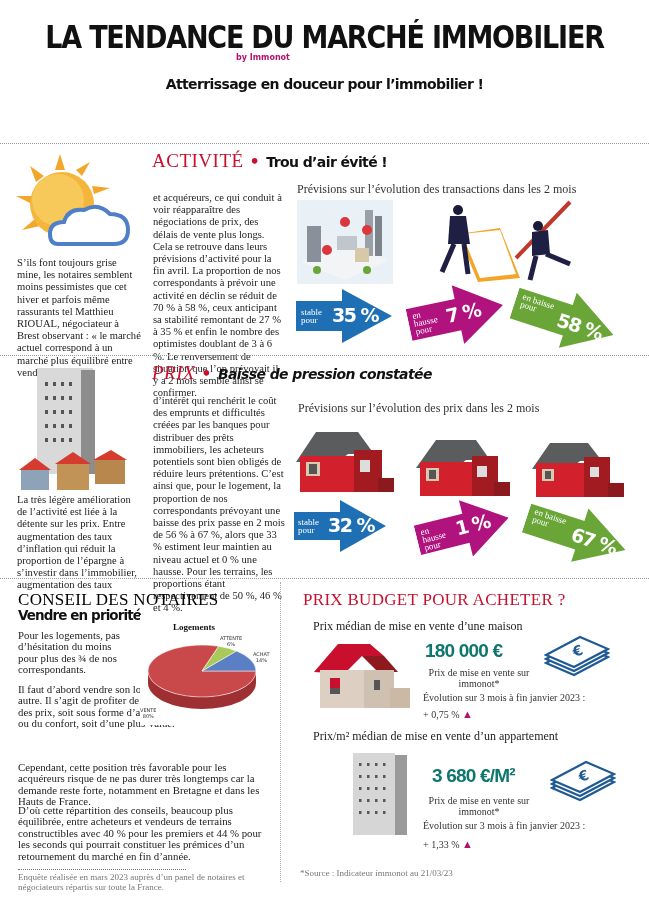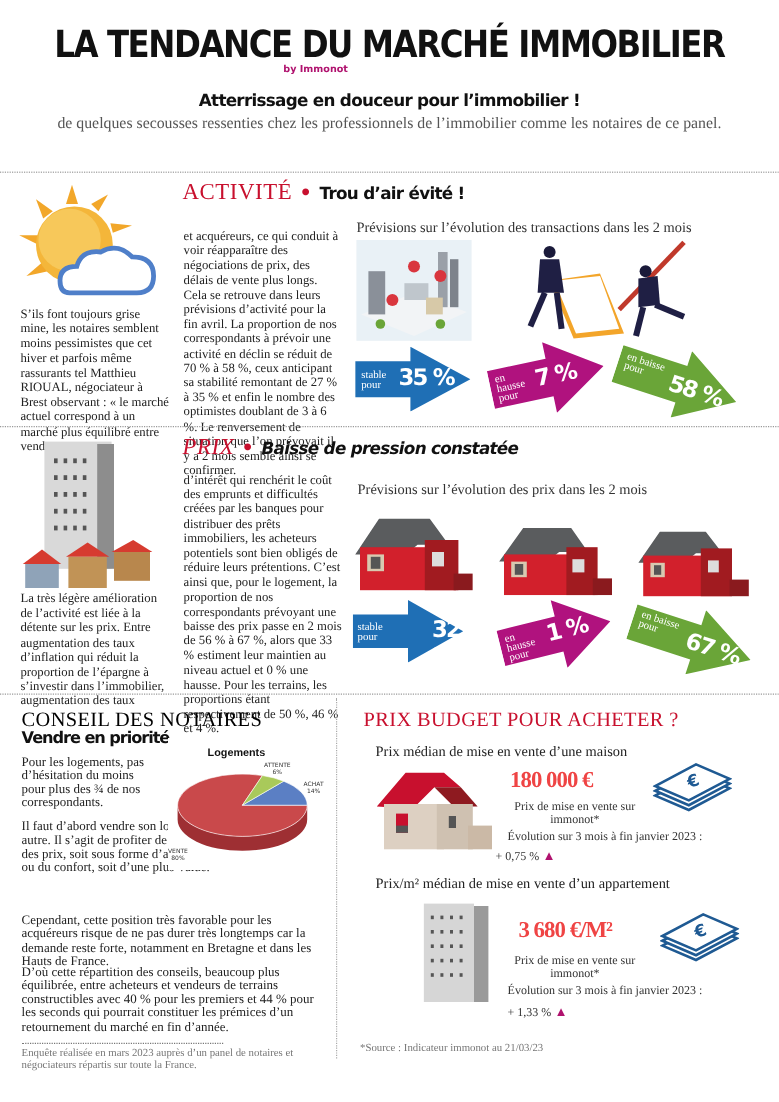--- a/index.html
+++ b/index.html
@@ -13,32 +13,31 @@
   .dots { border-top: 1.5px dotted #999; height: 0; }
   .vdots { border-left: 1.5px dotted #aaa; width: 0; }
   .sec-head { font-size: 19px; color: #c8102e; white-space: nowrap; letter-spacing: 0.5px; }
   .sec-head .dot { color: #c8102e; font-family: "DejaVu Sans", sans-serif; font-weight: bold; margin: 0 6px; font-size: 16px; }
   .sec-head .sub { font-family: "DejaVu Sans", sans-serif; font-weight: bold; color: #111; font-size: 14px; letter-spacing: -0.6px; }
   .body-text { font-size: 10.6px; line-height: 12.2px; color: #222; }
   .caption { font-size: 12px; color: #333; }
   .arrow { position: absolute; }
   .arrow-label { position: absolute; color: #fff; font-size: 9px; line-height: 8px; }
   .arrow-val { position: absolute; color: #fff; font-family: "DejaVu Sans", sans-serif; font-weight: bold; font-size: 19px; letter-spacing: -1.5px; }
-  .big-val { font-family: Liberation Serif, serif; font-weight: bold; color: #ef4444; font-size: 19px; letter-spacing: -0.8px; }
+  .big-val { font-family: Liberation Sans, sans-serif; font-weight: bold; color: #0f766e; font-size: 19px; letter-spacing: -0.8px; }
   .small { font-size: 10px; color: #333; }
   .note { font-size: 9px; color: #777; }
 </style>
 </head>
 <body>
 
 <div class="abs title">LA TENDANCE DU MARCHÉ IMMOBILIER</div>
 <div class="abs by">by Immonot</div>
 <div class="abs subtitle">Atterrissage en douceur pour l’immobilier !</div>
 <div class="abs intro">
-  <div>de quelques secousses ressenties chez les professionnels de l’immobilier comme les notaires de ce panel.</div>
 </div>
 
 <div class="abs dots" style="left:0;top:143px;width:649px;"></div>
 
 <div class="abs" style="left:10px;top:152px;width:130px;height:110px;">
   <svg width="130" height="110" viewBox="0 0 130 110">
     <g fill="#f2a72a">
       <polygon points="50,2 55,18 45,18"></polygon>
       <polygon points="20,14 34,24 26,30"></polygon>
       <polygon points="6,44 24,44 22,52"></polygon>
@@ -186,21 +185,21 @@
     <rect x="60" y="24" width="9" height="10" fill="#ddd"></rect>
     <rect x="78" y="40" width="16" height="14" fill="#8a1a1e"></rect>
   </svg>
 </div>
 
 <div class="arrow" style="left:294px;top:500px;width:92px;height:52px;">
   <svg width="92" height="52" viewBox="0 0 92 52">
       <polygon points="0,12 46,12 46,0 92,26 46,52 46,40 0,40" fill="#1f6fb5"></polygon>
     </svg>
   <div class="arrow-label" style="left:4px;top:18px;width:30px;">stable pour</div>
-  <div class="arrow-val" style="left:34px;top:14px;margin-left:32px;">32 %</div>
+  <div class="arrow-val" style="left:34px;top:14px;">32 %</div>
 </div>
 <div class="arrow" style="left:416px;top:500px;width:94px;height:58px;transform:rotate(-14deg);">
   <svg width="94" height="58" viewBox="0 0 94 58">
       <polygon points="0,14 50,14 50,0 94,29 50,58 50,44 0,44" fill="#b0127e"></polygon>
     </svg>
   <div class="arrow-label" style="left:5px;top:18px;width:32px;">en hausse pour</div>
   <div class="arrow-val" style="left:40px;top:16px;">1 %</div>
 </div>
 <div class="arrow" style="left:524px;top:506px;width:104px;height:56px;transform:rotate(18deg);">
   <svg width="104" height="56" viewBox="0 0 104 56">
@@ -218,21 +217,21 @@
 <div class="abs body-text" style="left:18px;top:630px;width:104px;font-size:10.8px;line-height:11.4px;">Pour les logements, pas d’hésitation du moins pour plus des ¾ de nos correspondants.</div>
 <div class="abs body-text" style="left:18px;top:684px;width:120px;font-size:10.8px;line-height:11.4px;">
   <span style="display:block;width:255px;">Il faut d’abord vendre son logement avant d’en acquérir un autre. Il s’agit de profiter de l’écart provenant de la baisse des prix, soit sous forme d’amélioration de la localisation ou du confort, soit d’une plus-value.</span>
 </div>
 <div class="abs body-text" style="left:18px;top:762px;width:252px;font-size:10.8px;line-height:11.4px;">Cependant, cette position très favorable pour les acquéreurs risque de ne pas durer très longtemps car la demande reste forte, notamment en Bretagne et dans les Hauts de France.</div>
 <div class="abs body-text" style="left:18px;top:805px;width:252px;font-size:10.8px;line-height:11.4px;">D’où cette répartition des conseils, beaucoup plus équilibrée, entre acheteurs et vendeurs de terrains constructibles avec 40 % pour les premiers et 44 % pour les seconds qui pourrait constituer les prémices d’un retournement du marché en fin d’année.</div>
 <div class="abs dots" style="left:18px;top:869px;width:168px;border-top-color:#777;"></div>
 <div class="abs note" style="left:18px;top:872px;width:240px;line-height:10px;">Enquête réalisée en mars 2023 auprès d’un panel de notaires et négociateurs répartis sur toute la France.</div>
 
 <div class="abs" style="left:140px;top:615px;width:140px;height:110px;background:#fff;">
-  <div style="position:absolute;left:33px;top:7px;font-family:Liberation Sans, sans-serif;font-weight:bold;font-size:9px;color:#111;">Logements</div>
+  <div style="position:absolute;left:33px;top:7px;font-family:Liberation Serif, serif;font-weight:bold;font-size:9px;color:#111;">Logements</div>
   <svg id="pie-svg" width="140" height="110" viewBox="0 0 140 110" style="position:absolute;left:0;top:0;">
       <path d="M 8 56 L 8 68 A 54 26 0 0 0 116 68 L 116 56 A 54 26 0 0 1 8 56 Z" fill="#9e2f33"></path>
       <path d="M 62 56 L 116 56 A 54 26 0 1 1 78.68691769624715 31.272530576326005 Z" fill="#c9494b" stroke="#fff" stroke-width="0.5"></path>
       <path d="M 62 56 L 96.42089544642923 35.96665568782947 A 54 26 0 0 1 116 55.99999999999999 Z" fill="#5b7fc4" stroke="#fff" stroke-width="0.5"></path>
       <path d="M 62 56 L 78.68691769624715 31.272530576326005 A 54 26 0 0 1 96.42089544642923 35.96665568782947 Z" fill="#a9c95a" stroke="#fff" stroke-width="0.5"></path>
     </svg>
   <div style="position:absolute;left:80px;top:20px;font-family:'DejaVu Sans',sans-serif;font-size:5px;color:#333;text-align:center;">
       <div>ATTENTE</div>
       <div id="pie-lbl-2">6%</div>
     </div>
@@ -256,21 +255,21 @@
     <rect x="50" y="28" width="30" height="38" fill="#cfc1b1"></rect>
     <rect x="16" y="36" width="10" height="16" fill="#c8102e"></rect>
     <rect x="16" y="46" width="10" height="6" fill="#555"></rect>
     <rect x="60" y="38" width="6" height="10" fill="#555"></rect>
     <rect x="76" y="46" width="20" height="20" fill="#cbb9a6"></rect>
   </svg>
 </div>
 <div class="abs big-val" style="left:425px;top:640px;">180 000 €</div>
 <div class="abs small" style="left:423px;top:667px;width:112px;text-align:center;line-height:11px;">Prix de mise en vente sur immonot*</div>
 <div class="abs small" style="left:423px;top:692px;">Évolution sur 3 mois à fin janvier 2023 :</div>
-<div class="abs small" style="left:413px;top:708px;">
+<div class="abs small" style="left:423px;top:708px;">
   <span>+ 0,75 %</span>
   <span style="color:#b0126e;font-size:11px;font-weight:bold;">▲</span>
 </div>
 <div class="abs" style="left:544px;top:635px;width:66px;height:45px;">
   <svg width="66" height="45" viewBox="0 0 66 45">
     <g fill="#fff" stroke="#1f5a93" stroke-width="2.2">
       <polygon points="2,28 30,40 64,22 36,10"></polygon>
       <polygon points="2,24 30,36 64,18 36,6"></polygon>
       <polygon points="2,20 30,32 64,14 36,2"></polygon>
     </g>

